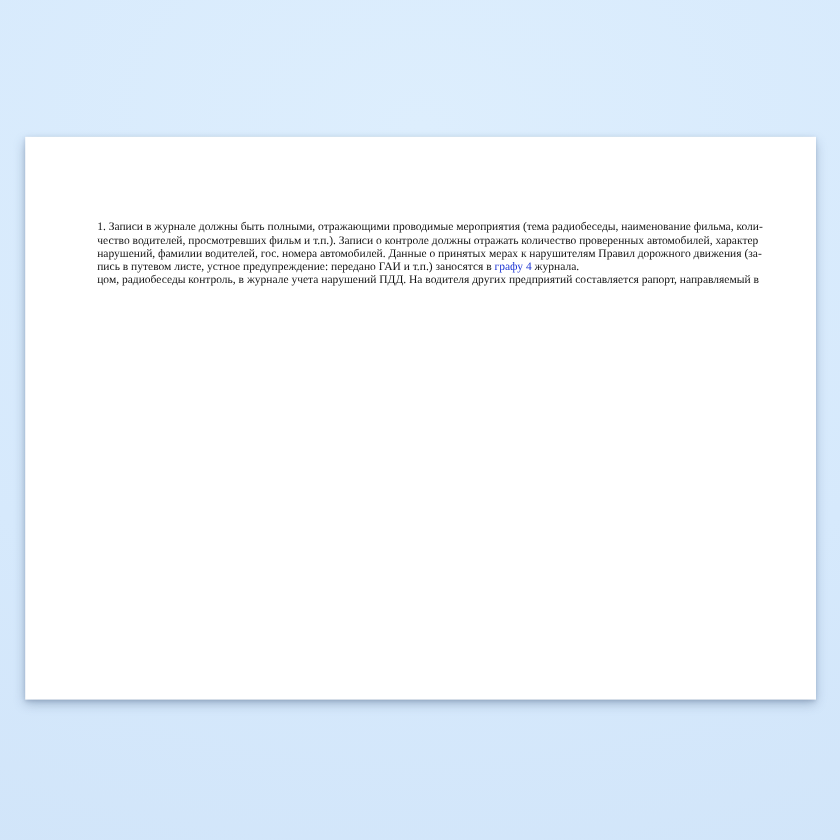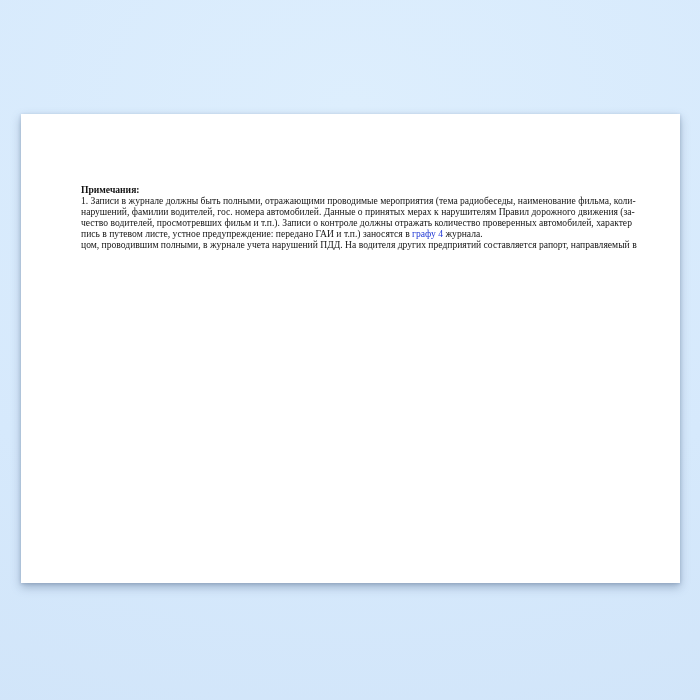--- a/index.html
+++ b/index.html
@@ -48,21 +48,20 @@
     text-decoration: none;
     cursor: pointer;
   }
 </style>
 </head>
 <body>
 
 <div class="stage">
   <div class="paper">
     <div class="notes">
-      <div class="heading">Примечания:</div>
       <div class="line">1. Записи в журнале должны быть полными, отражающими проводимые мероприятия (тема радиобеседы, наименование фильма, коли-</div>
+      <div class="line">чество водителей, просмотревших фильм и т.п.). Записи о контроле должны отражать количество проверенных автомобилей, характер</div>
       <div class="line">нарушений, фамилии водителей, гос. номера автомобилей. Данные о принятых мерах к нарушителям Правил дорожного движения (за-</div>
-      <div class="line">чество водителей, просмотревших фильм и т.п.). Записи о контроле должны отражать количество проверенных автомобилей, характер</div>
       <div class="line"><span>пись в путевом листе, устное предупреждение: передано ГАИ и т.п.) заносятся в </span><span class="link">графу 4</span><span> журнала.</span></div>
-      <div class="line">цом, проводившим полными, в журнале учета нарушений ПДД. На водителя других предприятий составляется рапорт, направляемый в</div>
+      <div class="line">цом, радиобеседы контроль, в журнале учета нарушений ПДД. На водителя других предприятий составляется рапорт, направляемый в</div>
     </div>
   </div>
 </div>
 
 </body></html>

